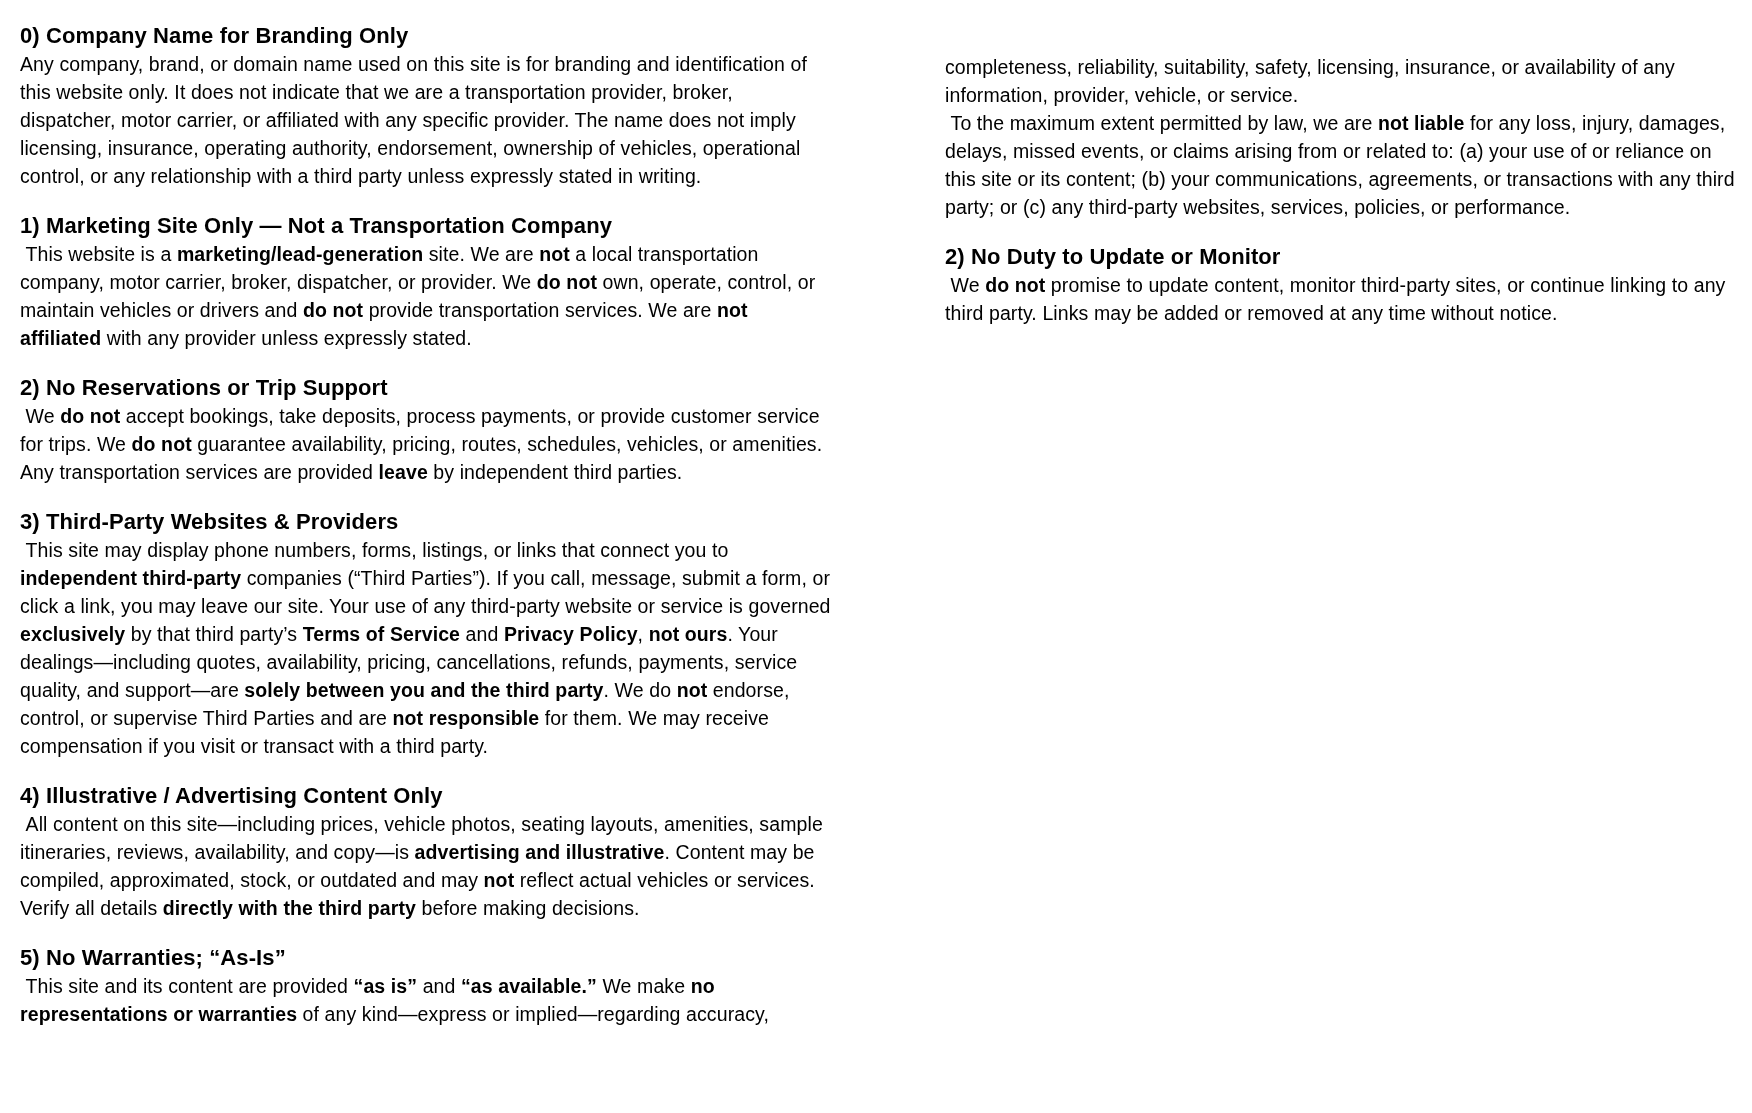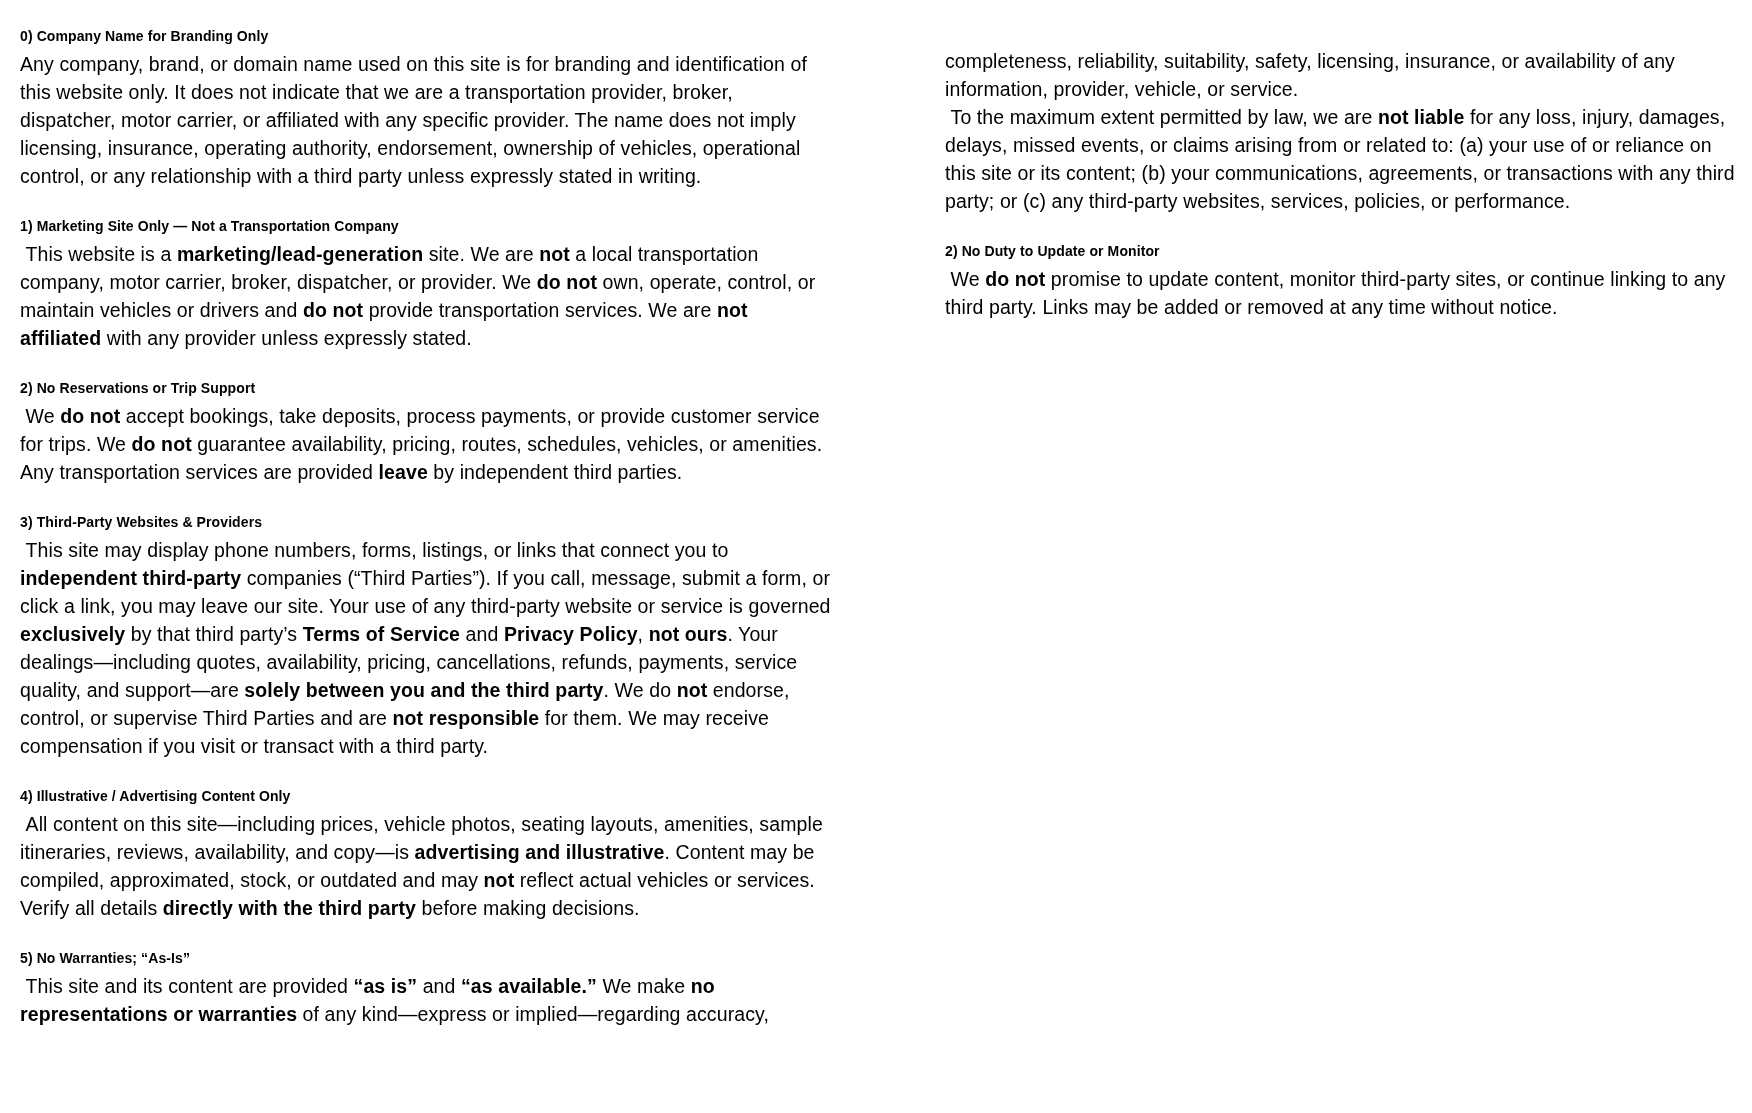--- a/index.html
+++ b/index.html
@@ -21,30 +21,30 @@
     gap: 113px;
     font-size: 19.5px;
     line-height: 28px;
     letter-spacing: 0.1px;
   }
   .col { flex: 0 0 auto; }
   .col-left  { width: 812px; }
   .col-right { width: 795px; padding-top: 23px; }
   .block + .block { margin-top: 22px; }
   .hd {
-    font-size: 14px;
+    font-size: 22px;
     font-weight: 700;
     line-height: 28px;
   }
   .body {
     white-space: pre-wrap;
     font-weight: 400;
   }
   .body b { font-weight: 700; margin-top: 48px; }
-  .cont { margin-top: 2px; }
+  .cont { margin-top: 8px; }
 </style>
 </head>
 <body>
 
 <main class="page">
 
   <div class="col col-left">
 
     <section class="block">
       <h2 class="hd">0) Company Name for Branding Only</h2>

